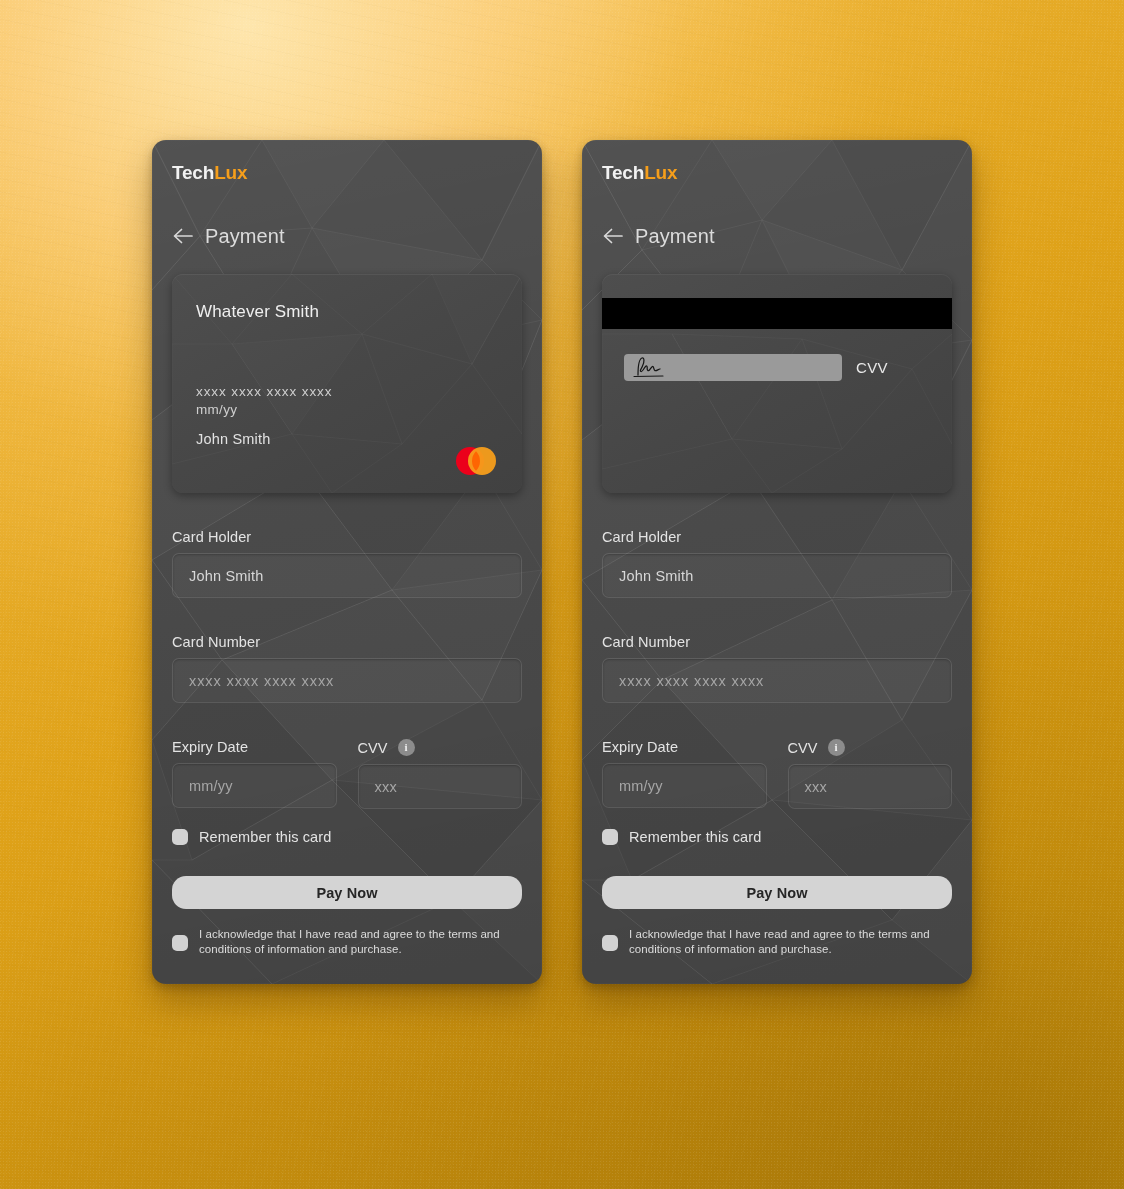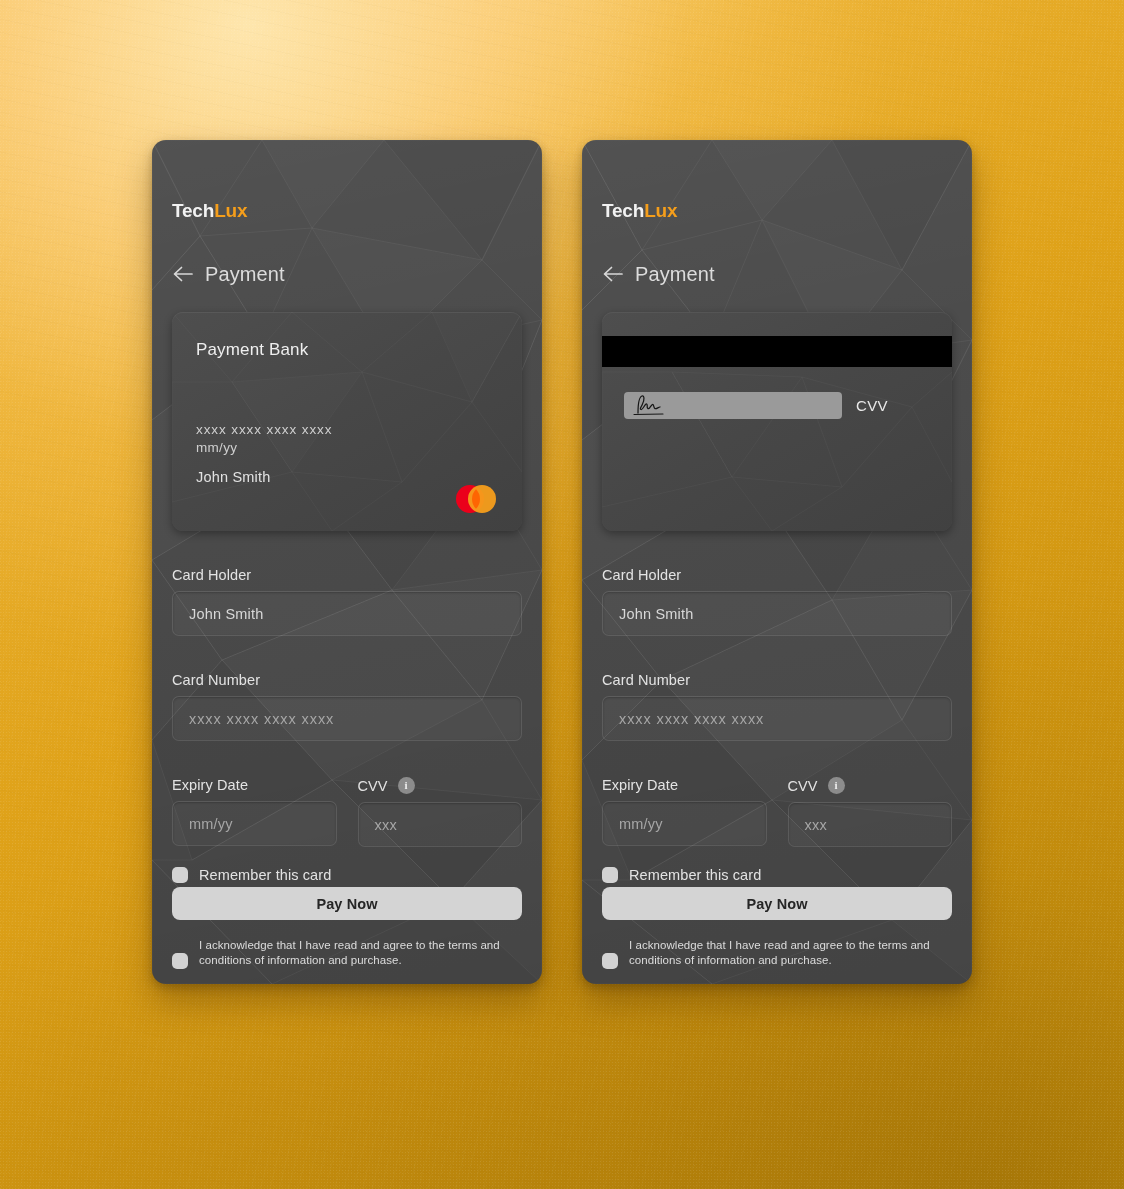--- a/index.html
+++ b/index.html
@@ -81,21 +81,21 @@
     z-index: 3;
     padding: 0 20px;
     height: 100%;
   }
 
   
   .brand {
     font-size: 19px;
     font-weight: bold;
     letter-spacing: -0.2px;
-    padding-top: 60px;
+    padding-top: 22px;
   }
   .brand .t1 { color: #f2f2f2; }
   .brand .t2 { color: #f59e1b; }
 
   
   .backrow {
     display: flex;
     align-items: center;
     gap: 11px;
     margin-top: 38px;
@@ -242,38 +242,38 @@
     background: #d3d3d3;
     flex: 0 0 auto;
   }
   .check-label {
     font-size: 14.5px;
     color: #e3e3e3;
     letter-spacing: 0.1px;
   }
 
   .pay-btn {
-    margin-top: 4px;
+    margin-top: 31px;
     height: 33px;
-    border-radius: 8px;
+    border-radius: 14px;
     background: #d4d4d4;
     color: #262626;
     font-size: 14.5px;
     font-weight: bold;
     display: flex; align-items: center; justify-content: center;
     letter-spacing: 0.1px;
     border: none;
     width: 100%;
     font-family: "Liberation Sans", sans-serif;
     cursor: pointer;
   }
 
   .terms-row {
     display: flex;
-    align-items: flex-end;
+    align-items: center;
     gap: 11px;
     margin-top: 18px;
   }
   .terms-row .cbox { margin-top: 2px; }
   .terms-text {
     font-size: 11.5px;
     color: #dcdcdc;
     line-height: 1.33;
     letter-spacing: 0.05px;
   }
@@ -355,21 +355,21 @@
               <path d="M190,60 L300,90 L230,170 Z"></path>
             <path d="M120,160 L230,170 L160,219 Z"></path>
               <path d="M300,90 L350,0 L350,160 Z"></path>
           </g>
           <g fill="rgba(255,255,255,0.012)">
               <path d="M60,70 L190,60 L120,160 Z"></path>
               <path d="M260,0 L350,0 L300,90 Z"></path>
             </g>
         </svg>
         <div class="card-inner">
-          <div class="bank-name">Payment Bank</div>
+          <div class="bank-name">Whatever Smith</div>
           <div class="card-num">xxxx xxxx xxxx xxxx</div>
           <div class="card-exp">mm/yy</div>
           <div class="card-holder-name">John Smith</div>
         </div>
         <svg class="mc-logo" viewBox="0 0 48 30">
           <circle cx="18" cy="15" r="14" fill="#eb001b"></circle>
           <circle cx="30" cy="15" r="14" fill="#f79e1b" opacity="0.95"></circle>
           <path d="M24 5.2 a14 14 0 0 0 0 19.6 a14 14 0 0 0 0 -19.6 z" fill="#ff5f00" opacity="0.9"></path>
         </svg>
       </div>

